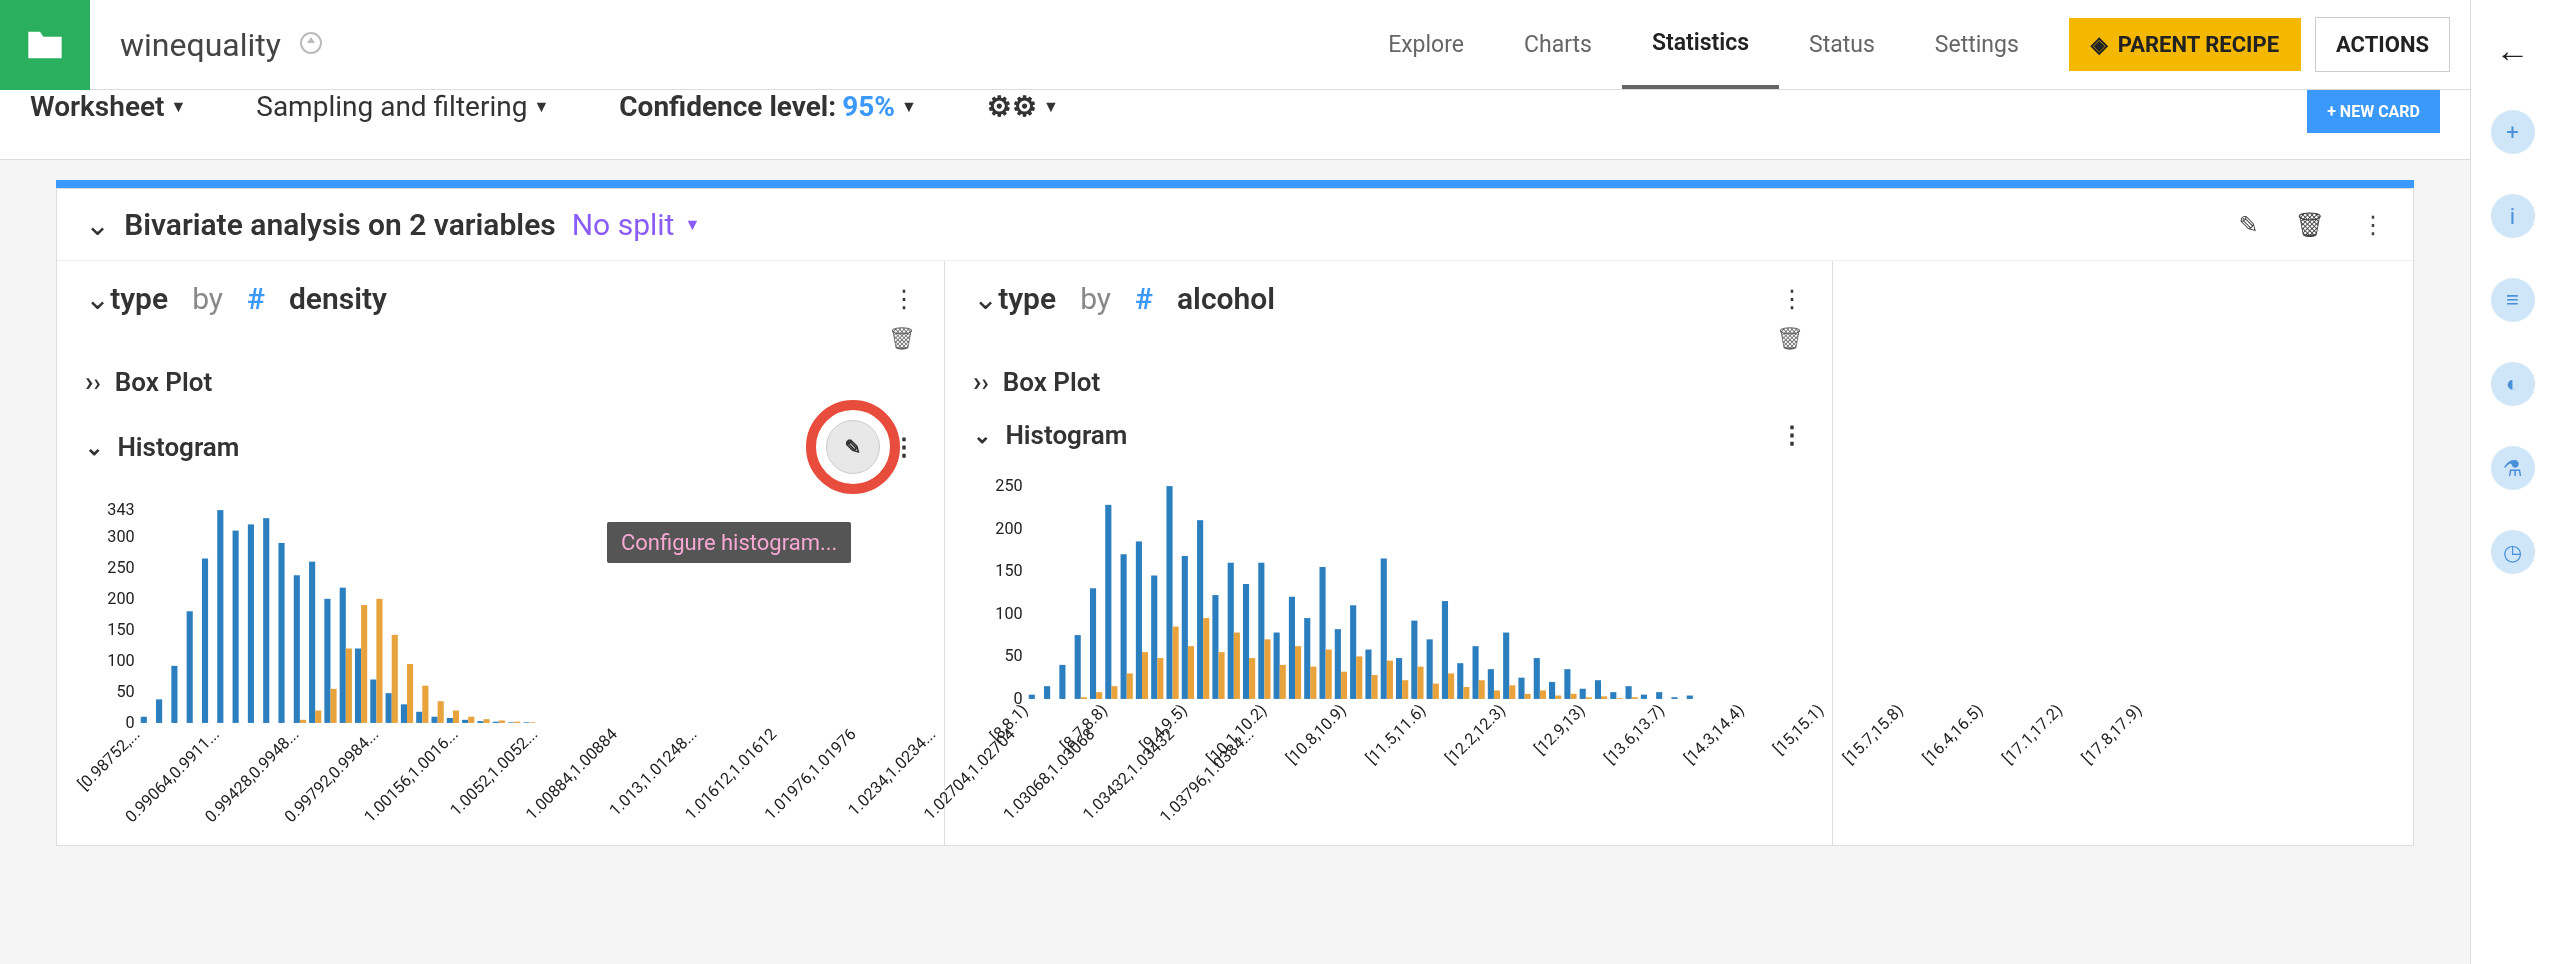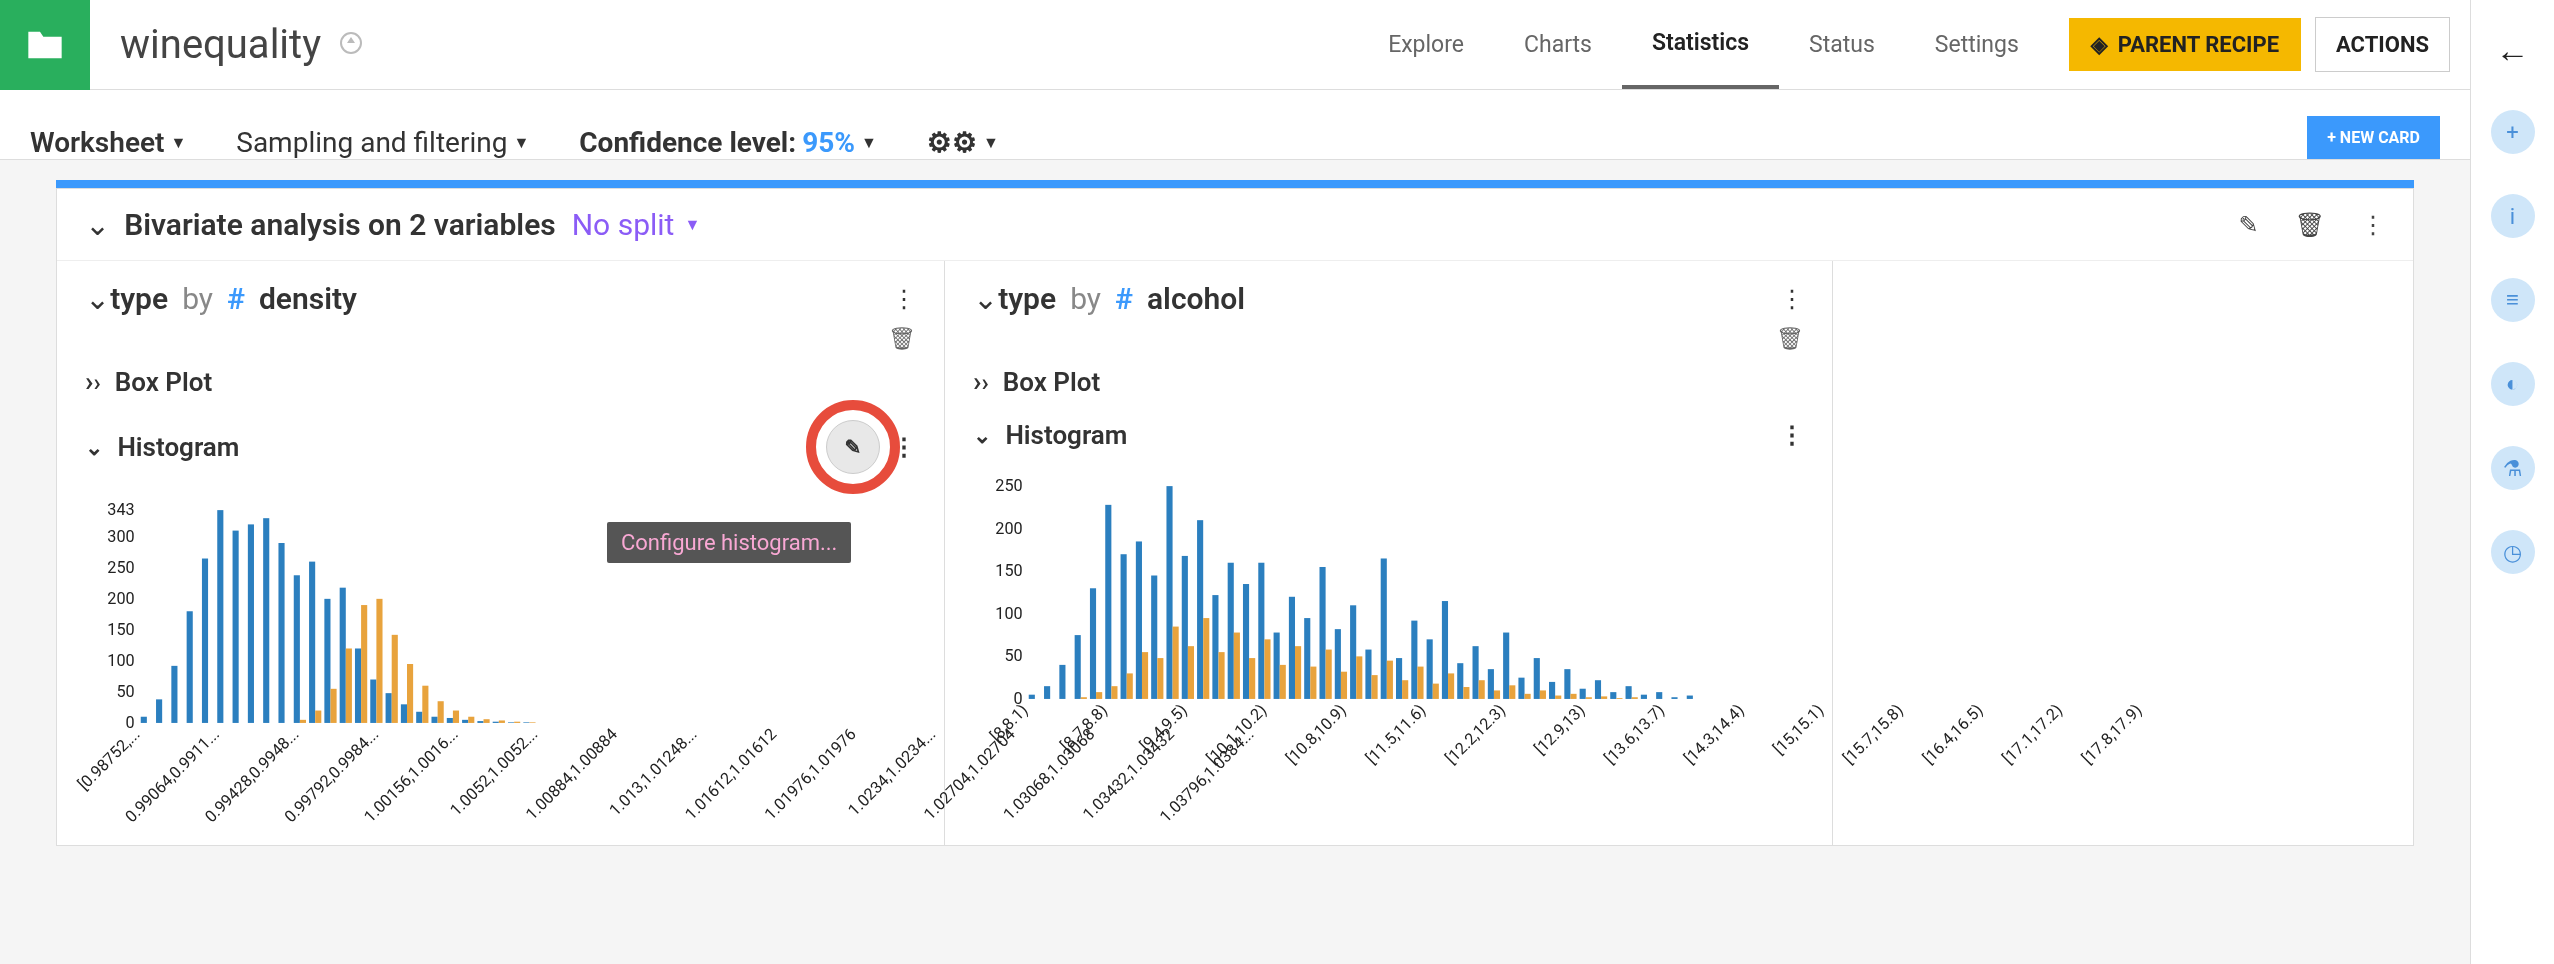--- a/index.html
+++ b/index.html
@@ -4,50 +4,50 @@
 <style>
   * { box-sizing: border-box; margin: 0; padding: 0; }
   body { font-family: -apple-system, BlinkMacSystemFont, "Segoe UI", Roboto, sans-serif; font-size: 14px; color: #333; background: #f5f5f5; overflow: hidden; }
   
   .app { display: flex; height: 964px; width: 2554px; }
   .main-col { flex: 1; display: flex; flex-direction: column; }
   
   
   .topbar { display: flex; align-items: center; height: 90px; background: #fff; border-bottom: 1px solid #ddd; padding-right: 20px; }
   .folder-icon { width: 90px; height: 90px; background: #29af5d; display: flex; align-items: center; justify-content: center; color: #fff; }
-  .title { font-size: 40px; font-weight: 400; color: #444; margin-left: 30px; }
+  .title { font-size: 32px; font-weight: 400; color: #444; margin-left: 30px; }
   .title-icon { margin-left: 18px; color: #bbb; }
   .nav { margin-left: auto; display: flex; align-items: center; height: 100%; }
   .nav-tab { padding: 0 30px; height: 100%; display: flex; align-items: center; font-size: 23px; color: #666; cursor: pointer; }
   .nav-tab.active { color: #222; font-weight: 600; border-bottom: 4px solid #666; }
   .btn-parent { margin-left: 20px; background: #f5b800; color: #222; font-weight: 700; padding: 14px 22px; font-size: 22px; display: flex; align-items: center; gap: 10px; cursor: pointer; }
   .btn-actions { margin-left: 14px; background: #fff; border: 1px solid #ccc; color: #222; font-weight: 700; padding: 14px 20px; font-size: 22px; cursor: pointer; }
   
   
-  .toolbar { display: flex; align-items: flex-end; height: 70px; background: #fff; border-bottom: 1px solid #ddd; padding: 0 30px; font-size: 28px; color: #333; }
+  .toolbar { display: flex; align-items: flex-start; height: 70px; background: #fff; border-bottom: 1px solid #ddd; padding: 0 30px; font-size: 28px; color: #333; gap: 20px; }
   .tool-item { display: flex; align-items: center; gap: 6px; margin-right: 50px; cursor: pointer; font-weight: 600; }
   .tool-item .val { color: #3b99fc; }
   .caret { font-size: 16px; }
   .btn-newcard { margin-left: auto; background: #3b99fc; color: #fff; font-weight: 700; padding: 12px 20px; font-size: 16px; cursor: pointer; }
   
   
   .content { flex: 1; padding: 20px 56px 0 56px; overflow: auto; }
   .card-blue-top { height: 8px; background: #3b99fc; }
   .main-card { background: #fff; border: 1px solid #ddd; }
   .section-header { display: flex; align-items: center; padding: 18px 28px; font-size: 30px; border-bottom: 1px solid #eee; }
   .section-header .chev { margin-right: 14px; }
   .section-title { font-weight: 600; color: #333; }
   .split-label { color: #8b5cf6; font-weight: 400; margin-left: 16px; display: flex; align-items: center; gap: 10px; cursor: pointer; }
   .section-actions { margin-left: auto; display: flex; gap: 36px; color: #444; }
   .section-actions span { cursor: pointer; font-size: 24px; }
   
   .panels { display: flex; }
   .panel { flex: 0 0 888px; border-right: 1px solid #ddd; padding: 0; }
   .panel-header { display: flex; align-items: center; padding: 20px 28px 0 28px; font-size: 30px; }
-  .panel-title { font-weight: 600; display: flex; align-items: center; gap: 14px; }
+  .panel-title { font-weight: 600; display: flex; align-items: center; gap: 24px; }
   .by-word { color: #888; font-weight: 400; }
   .hash-icon { color: #3b99fc; }
   .panel-dots { margin-left: auto; cursor: pointer; font-size: 24px; }
   .trash-row { display: flex; justify-content: flex-end; padding: 10px 28px 0 28px; color: #666; }
   .trash-row span { cursor: pointer; font-size: 22px; }
   
   .subsection { display: flex; align-items: center; padding: 14px 28px; font-size: 26px; font-weight: 600; }
   .subsection .chev { margin-right: 14px; font-size: 24px; }
   .subsection.collapsed .chev::before { content: "›"; display: inline-block; transform: none; font-size: 28px; }
   

